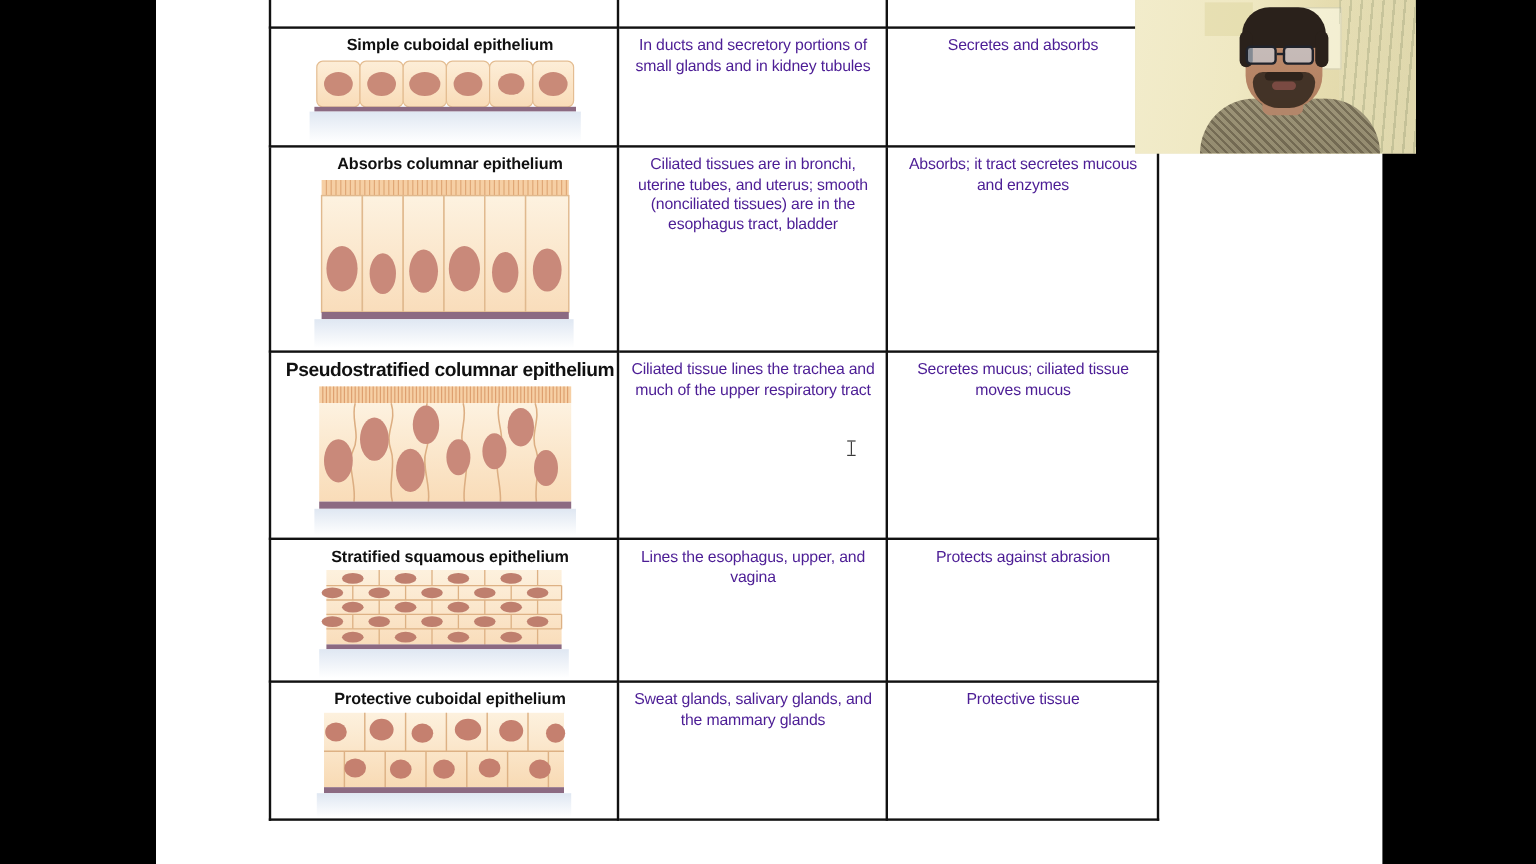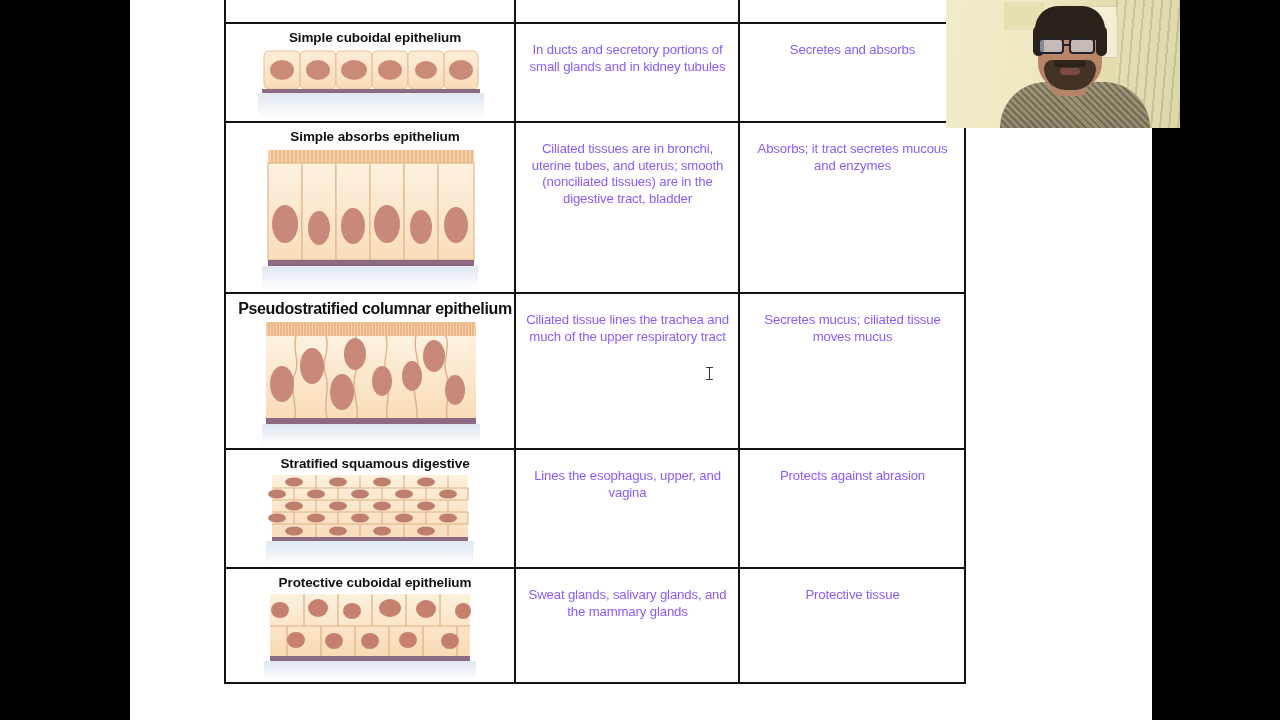--- a/index.html
+++ b/index.html
@@ -57,22 +57,22 @@
     color: #101010;
     padding: 6px 0 0 10px;
     letter-spacing: -0.1px;
     white-space: nowrap;
   }
   .tname.small { font-size: 16px; letter-spacing: -0.35px; }
 
   .celltext {
     font-size: 13.2px;
     line-height: 16.6px;
-    color: #8b5cf6;
-    padding: 18px 8px 6px 9px;
+    color: #4c1d95;
+    padding: 6px 8px 6px 9px;
     letter-spacing: -0.15px;
   }
 
   
   .illus { position: relative; width: 100%; }
   .illus svg { display: block; margin: 0 auto; }
 
   
   #webcam {
     position: absolute;
@@ -239,21 +239,21 @@
           <td>
             <div class="celltext">In ducts and secretory portions of small glands and in kidney tubules</div>
           </td>
           <td>
             <div class="celltext">Secretes and absorbs</div>
           </td>
         </tr>
 
         <tr>
           <td>
-            <div class="tname">Simple absorbs epithelium</div>
+            <div class="tname">Absorbs columnar epithelium</div>
             <div class="illus">
               <svg width="240" height="148" viewBox="0 0 240 148" aria-hidden="true">
                 <defs>
                   <linearGradient id="colg" x1="0" y1="0" x2="0" y2="1">
                     <stop offset="0" stop-color="#fdf2e0"></stop>
                       <stop offset="1" stop-color="#f9ddbb"></stop>
                   </linearGradient>
                   <linearGradient id="shine2" x1="0" y1="0" x2="0" y2="1">
                     <stop offset="0" stop-color="#dfe7f2"></stop>
                       <stop offset="1" stop-color="#ffffff"></stop>
@@ -280,21 +280,21 @@
                 <ellipse cx="103" cy="82" rx="12" ry="18" fill="#c9897a"></ellipse>
                 <ellipse cx="137" cy="80" rx="13" ry="19" fill="#c9897a"></ellipse>
                 <ellipse cx="171" cy="83" rx="11" ry="17" fill="#c9897a"></ellipse>
                 <ellipse cx="206" cy="81" rx="12" ry="18" fill="#c9897a"></ellipse>
                 <rect x="18" y="116" width="206" height="6" fill="#8c6a82"></rect>
                 <rect x="12" y="122" width="216" height="24" fill="url(#shine2)"></rect>
               </svg>
             </div>
           </td>
           <td>
-            <div class="celltext">Ciliated tissues are in bronchi, uterine tubes, and uterus; smooth (nonciliated tissues) are in the digestive tract, bladder</div>
+            <div class="celltext">Ciliated tissues are in bronchi, uterine tubes, and uterus; smooth (nonciliated tissues) are in the esophagus tract, bladder</div>
           </td>
           <td>
             <div class="celltext">Absorbs; it tract secretes mucous and enzymes</div>
           </td>
         </tr>
 
         <tr>
           <td>
             <div class="tname small">Pseudostratified columnar epithelium</div>
             <div class="illus">
@@ -344,21 +344,21 @@
           <td>
             <div class="celltext">Ciliated tissue lines the trachea and much of the upper respiratory tract</div>
           </td>
           <td>
             <div class="celltext">Secretes mucus; ciliated tissue moves mucus</div>
           </td>
         </tr>
 
         <tr>
           <td>
-            <div class="tname">Stratified squamous digestive</div>
+            <div class="tname">Stratified squamous epithelium</div>
             <div class="illus">
               <svg width="240" height="96" viewBox="0 0 240 96" aria-hidden="true">
                 <defs>
                   <linearGradient id="sqg" x1="0" y1="0" x2="0" y2="1">
                     <stop offset="0" stop-color="#fdf1de"></stop>
                       <stop offset="1" stop-color="#f9ddbb"></stop>
                   </linearGradient>
                   <linearGradient id="shine4" x1="0" y1="0" x2="0" y2="1">
                     <stop offset="0" stop-color="#dfe7f2"></stop>
                       <stop offset="1" stop-color="#ffffff"></stop>

